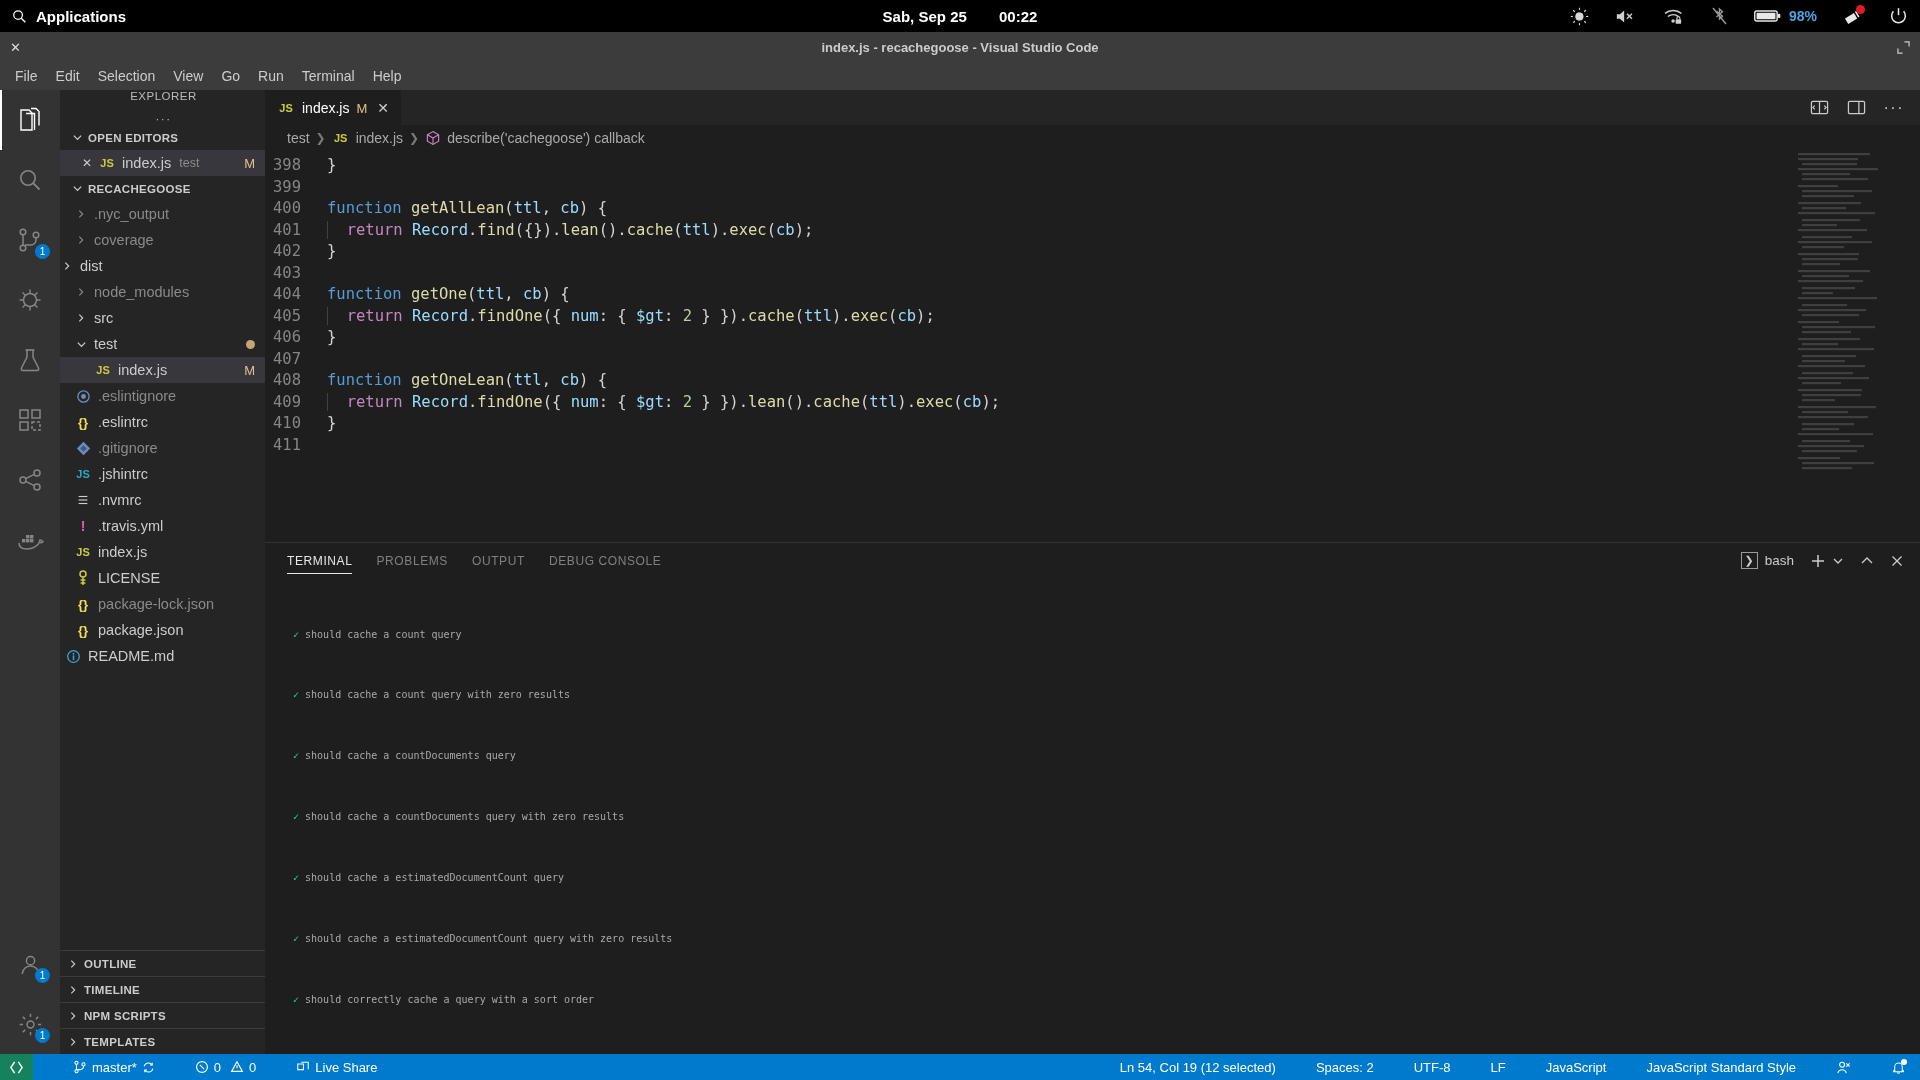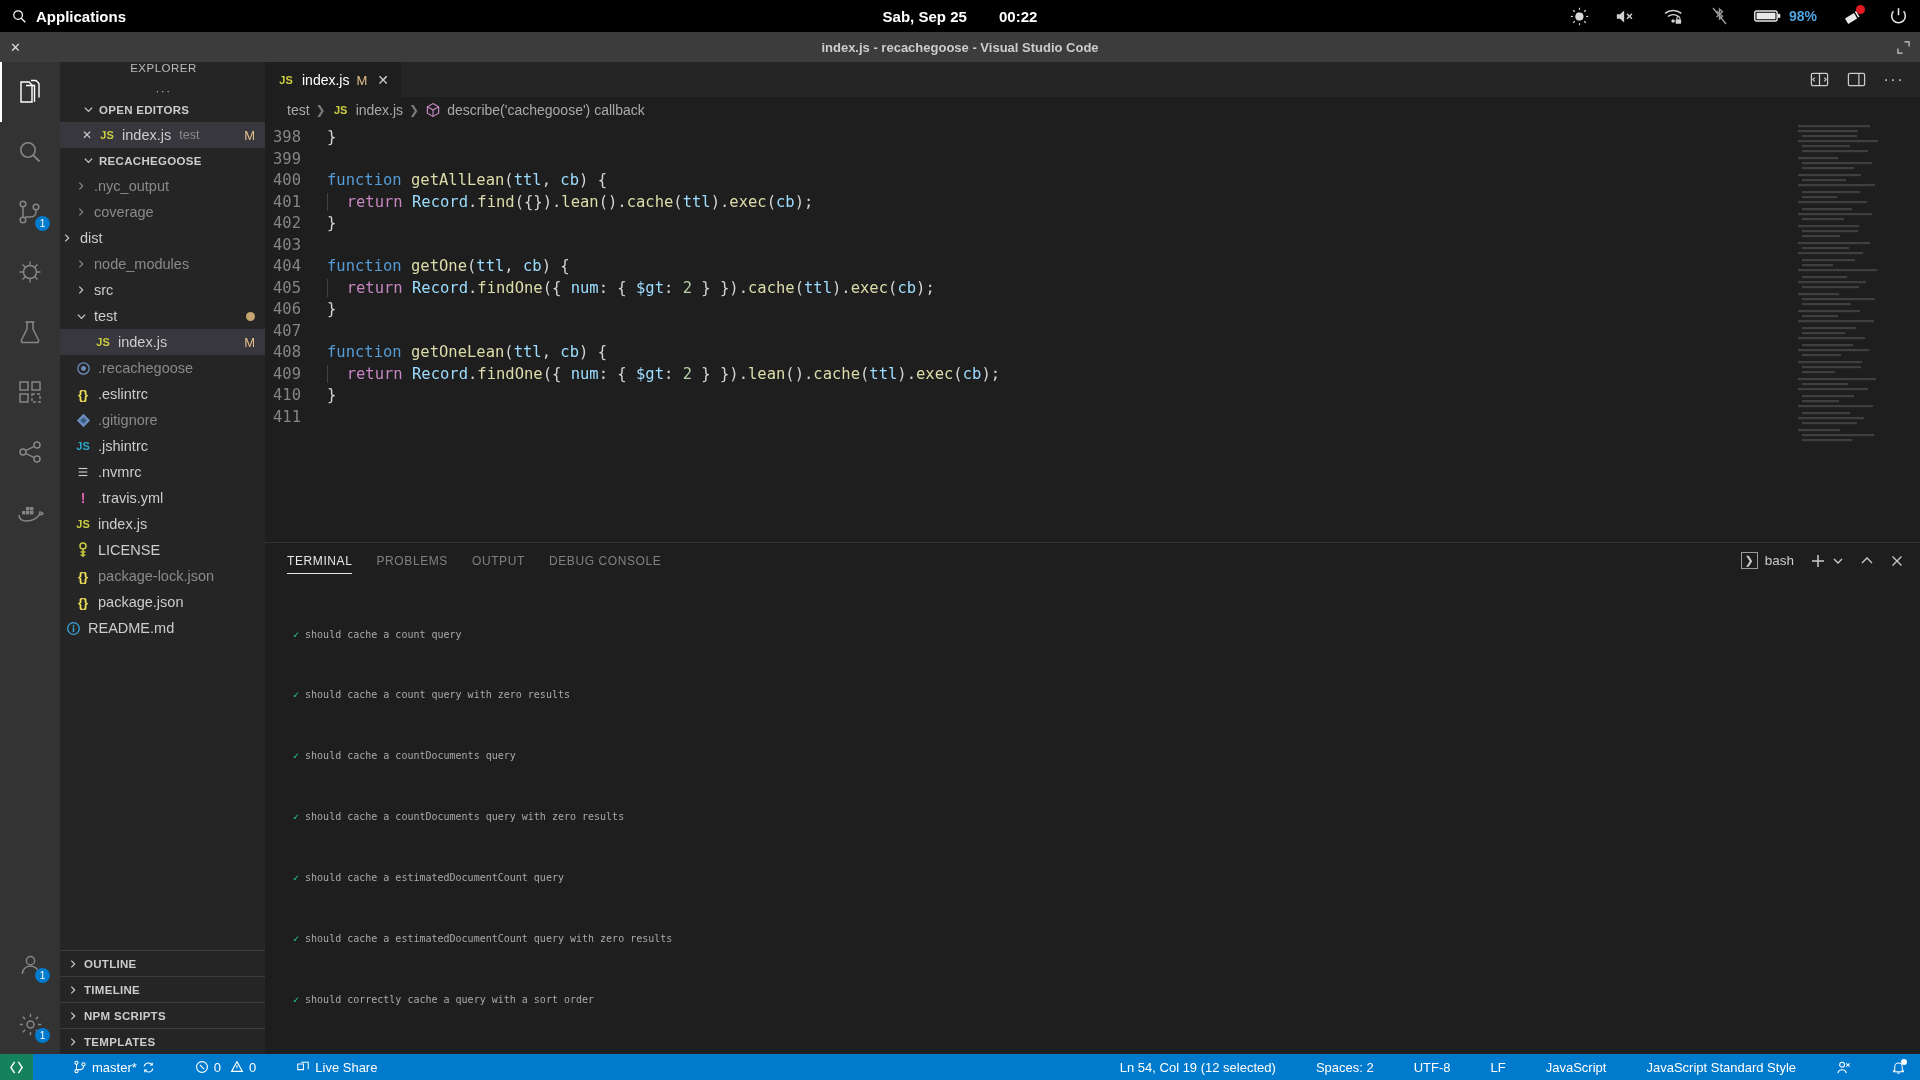--- a/index.html
+++ b/index.html
@@ -76,21 +76,21 @@
 
   
   #sidebar { width: 205px; background: #252526; display: flex; flex-direction: column; }
   #sb-head {
     height: 35px; display: flex; align-items: center; justify-content: space-between;
     padding: 0 18px 0 20px; color: #bbbbbb; font-size: 11.5px; letter-spacing: .5px; flex-direction: column;
   }
   .sb-section-head {
     height: 25px; display: flex; align-items: center; gap: 4px;
     color: #cccccc; font-size: 11.5px; font-weight: bold; letter-spacing: .3px;
-    padding-left: 21px; cursor: pointer;
+    padding-left: 10px; cursor: pointer;
   }
   .tw { width: 14px; display:inline-flex; justify-content:center; color:#cccccc; }
   .row {
     height: 26px; display: flex; align-items: center; gap: 6px;
     color: #cccccc; font-size: 14.5px; padding-right: 10px; cursor: pointer;
     white-space: nowrap;
   }
   .row.selected { background: #37373d; }
   .row.open-editor-selected { background: #37373d; }
   .row .name { overflow: hidden; text-overflow: ellipsis; }
@@ -269,20 +269,30 @@
   <div id="title-bar">
     <span class="wclose">✕</span>
     <span class="wtitle">index.js - recachegoose - Visual Studio Code</span>
     <span class="wmax">
       <svg width="13" height="13" viewBox="0 0 14 14">
           <path d="M8 1h5v5M6 13H1V8" fill="none" stroke="#cccccc" stroke-width="1.3"></path>
         </svg>
     </span>
   </div>
 
+  <div id="menu-bar">
+    <span class="mi">File</span>
+    <span class="mi">Edit</span>
+    <span class="mi">Selection</span>
+    <span class="mi">View</span>
+    <span class="mi">Go</span>
+    <span class="mi">Run</span>
+    <span class="mi">Terminal</span>
+    <span class="mi">Help</span>
+  </div>
 
   <div id="body-row">
 
     <div id="activity-bar">
       <div class="ab active">
         <span>
           <svg width="26" height="26" viewBox="0 0 26 26">
               <path d="M4 3h8l3 3h0v17H4z" fill="none" stroke="currentColor" stroke-width="1.4"></path>
               <path d="M9 6.5h8.5v16.5" fill="none" stroke="currentColor" stroke-width="1.4"></path>
               <path d="M14 1.5h5l3 3v14" fill="none" stroke="currentColor" stroke-width="1.4"></path>
@@ -466,21 +476,21 @@
         <span class="mark">M</span>
       </div>
 
       <div class="row" style="padding-left:14px">
         <span class="fi">
             <svg width="15" height="15" viewBox="0 0 16 16">
               <circle cx="8" cy="8" r="6" fill="none" stroke="#6c8dbb" stroke-width="1.4"></circle>
               <circle cx="8" cy="8" r="2.6" fill="#6c8dbb"></circle>
             </svg>
           </span>
-        <span class="name gray">.recachegoose</span>
+        <span class="name gray">.eslintignore</span>
       </div>
       <div class="row" style="padding-left:14px">
         <span class="fi json-ico">{}</span>
         <span class="name">.eslintrc</span>
       </div>
       <div class="row" style="padding-left:14px">
         <span class="fi">
             <svg width="15" height="15" viewBox="0 0 16 16">
               <rect x="3" y="3" width="10" height="10" transform="rotate(45 8 8)" fill="#6c8dbb"></rect>
               <rect x="5.5" y="5.5" width="5" height="5" transform="rotate(45 8 8)" fill="#3a5a80"></rect>

